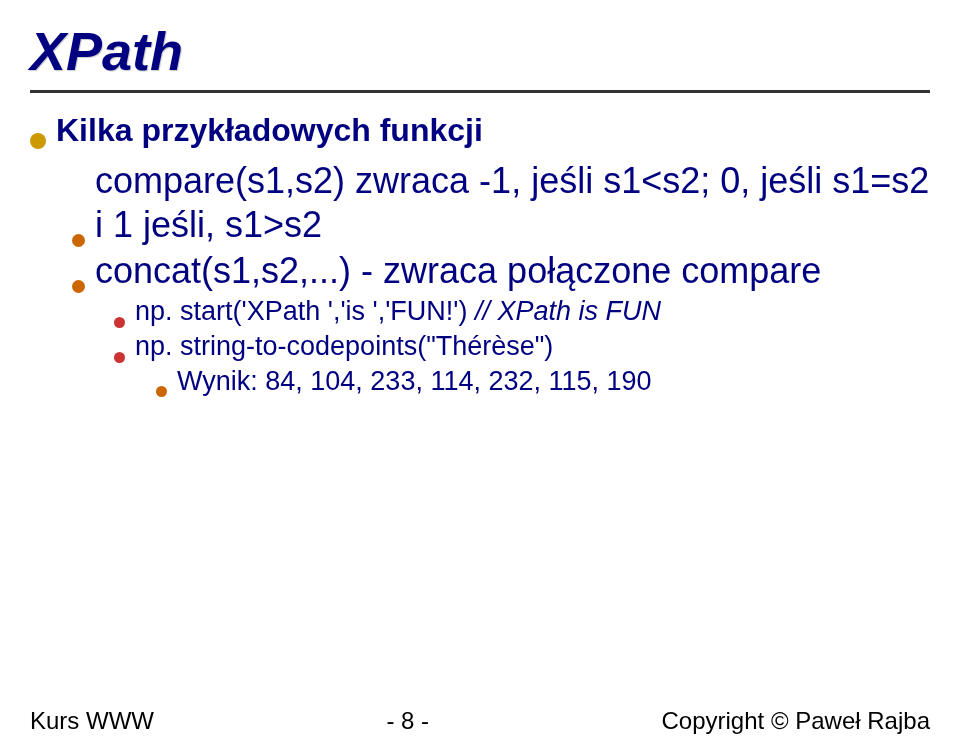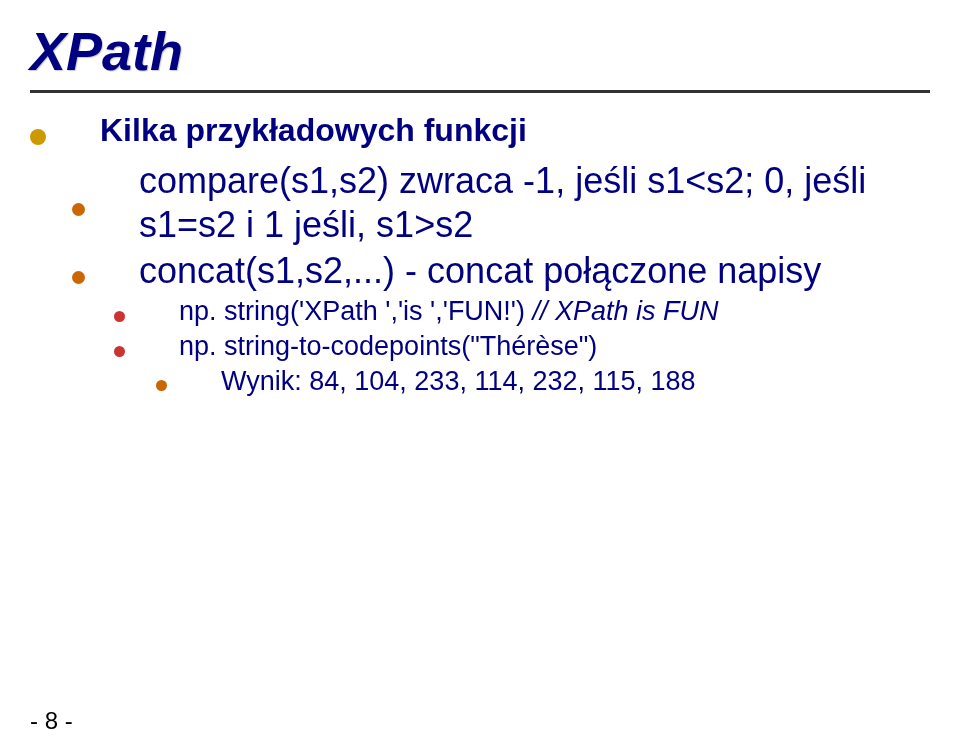--- a/index.html
+++ b/index.html
@@ -68,22 +68,21 @@
     border-radius: 50%;
     margin-right: 10px;
     flex-shrink: 0;
   }
   .b1 { width: 16px; height: 16px; background: #cc9900; }
   .b2 { width: 13px; height: 13px; background: #cc6600; }
   .b3 { width: 11px; height: 11px; background: #cc3333; }
   .b4 { width: 11px; height: 11px; background: #cc6600; }
   .row {
     display: flex;
-    align-items: center;
-    gap: 44px;
+    align-items: flex-end;
   }
   .row .bul { margin-top: 0.38em; }
   .txt { flex: 1; }
   .comment { font-style: italic; margin-top: 12px; }
   .footer {
     position: absolute;
     bottom: 10px;
     left: 0;
     right: 0;
     display: flex;
@@ -108,42 +107,44 @@
       <span class="txt">Kilka przykładowych funkcji</span>
     </div>
 
     <div class="lvl2 row">
       <span class="bul b2"></span>
       <span class="txt">compare(s1,s2) zwraca -1, jeśli s1&lt;s2; 0, jeśli s1=s2 i 1 jeśli, s1&gt;s2</span>
     </div>
 
     <div class="lvl2 row">
       <span class="bul b2"></span>
-      <span class="txt">concat(s1,s2,...) - concat połączone napisy</span>
+      <span class="txt">concat(s1,s2,...) - zwraca połączone compare</span>
     </div>
 
     <div class="lvl3 row">
       <span class="bul b3"></span>
       <span class="txt">
-        <span>np. string('XPath ','is ','FUN!') </span><span class="comment">// XPath is FUN</span>
+        <span>np. start('XPath ','is ','FUN!') </span><span class="comment">// XPath is FUN</span>
       </span>
     </div>
 
 
     <div class="lvl3 row">
       <span class="bul b3"></span>
       <span class="txt">np. string-to-codepoints("Thérèse")</span>
     </div>
 
     <div class="lvl4 row">
       <span class="bul b4"></span>
-      <span class="txt">Wynik: 84, 104, 233, 114, 232, 115, 188</span>
+      <span class="txt">Wynik: 84, 104, 233, 114, 232, 115, 190</span>
     </div>
 
 
 
   </div>
 
   <div class="footer">
+    <span>Kurs WWW</span>
     <span>- 8 -</span>
+    <span>Copyright © Paweł Rajba</span>
   </div>
 
 </div>
 
 </body></html>

